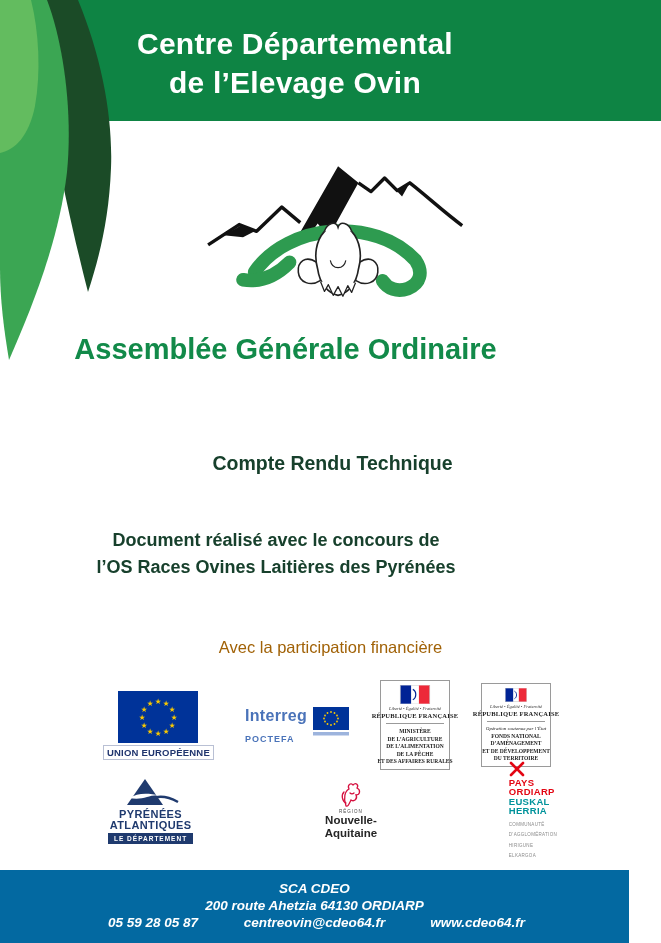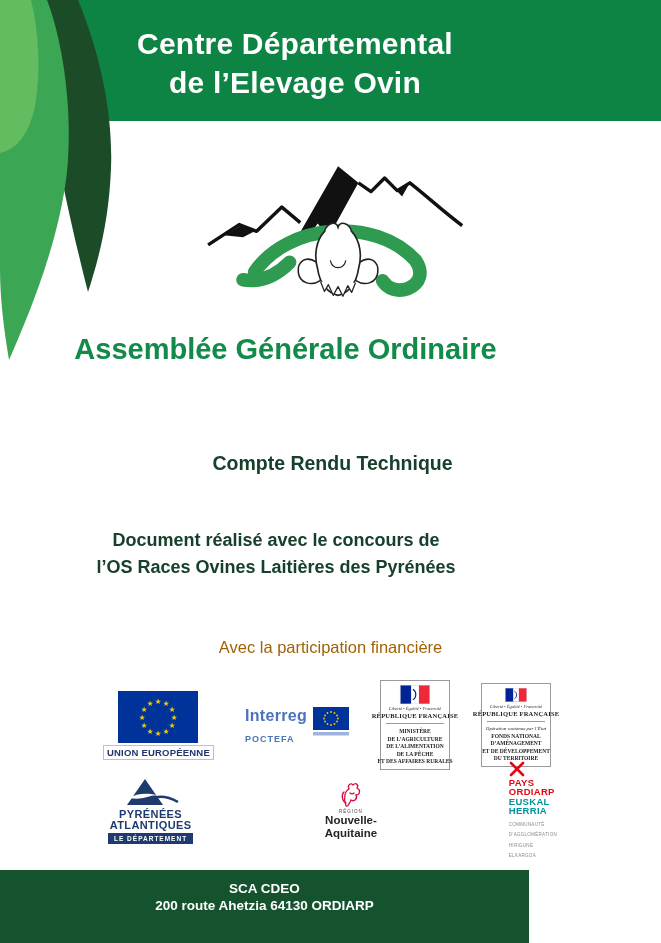--- a/index.html
+++ b/index.html
@@ -81,22 +81,22 @@
   .fam-name { color:#8c8c8c; font-size:15px; font-weight:400; letter-spacing:0.3px; margin-top:1px; }
   
   .pb { flex-direction:column; align-items:flex-start; }
   .pb-text { display:flex; flex-direction:column; line-height:9.5px; }
   .pb-red { color:#e30613; font-weight:700; font-size:9.5px; letter-spacing:0.3px; }
   .pb-teal { color:#00939b; font-weight:700; font-size:9.5px; letter-spacing:0.3px; }
   .pb-subs { margin-top:4px; display:flex; flex-direction:column; gap:1px; }
   .pb-sub { color:#8a8a8a; font-size:4.5px; letter-spacing:0.3px; }
   
   .footer {
-    position:absolute; top:870px; left:0; width:529px; height:73px;
-    background:#14532d; color:#ffffff; font-weight:700; font-size:13.5px;
+    position:absolute; top:870px; left:0; width:629px; height:73px;
+    background:#0369a1; color:#ffffff; font-weight:700; font-size:13.5px;font-style:italic;
   }
   .footer-org { text-align:center; margin-top:10px; line-height:17px; }
   .footer-address { text-align:center; line-height:17px; }
   .footer-row { position:relative; height:18px; line-height:18px; }
   .footer-phone { position:absolute; left:108px; }
   .footer-email { display:block; text-align:center; }
   .footer-web { position:absolute; right:104px; top:0; }
 </style>
 </head>
 <body>
@@ -286,13 +286,18 @@
         <span class="pb-sub">HIRIGUNE</span>
         <span class="pb-sub">ELKARGOA</span>
       </div>
     </div>
   </div>
 </div>
 
 <div class="footer">
   <div class="footer-org">SCA CDEO</div>
   <div class="footer-address">200 route Ahetzia 64130 ORDIARP</div>
+  <div class="footer-row">
+    <span class="footer-phone">05 59 28 05 87</span>
+    <span class="footer-email">centreovin@cdeo64.fr</span>
+    <span class="footer-web">www.cdeo64.fr</span>
+  </div>
 </div>
 
 </body></html>

